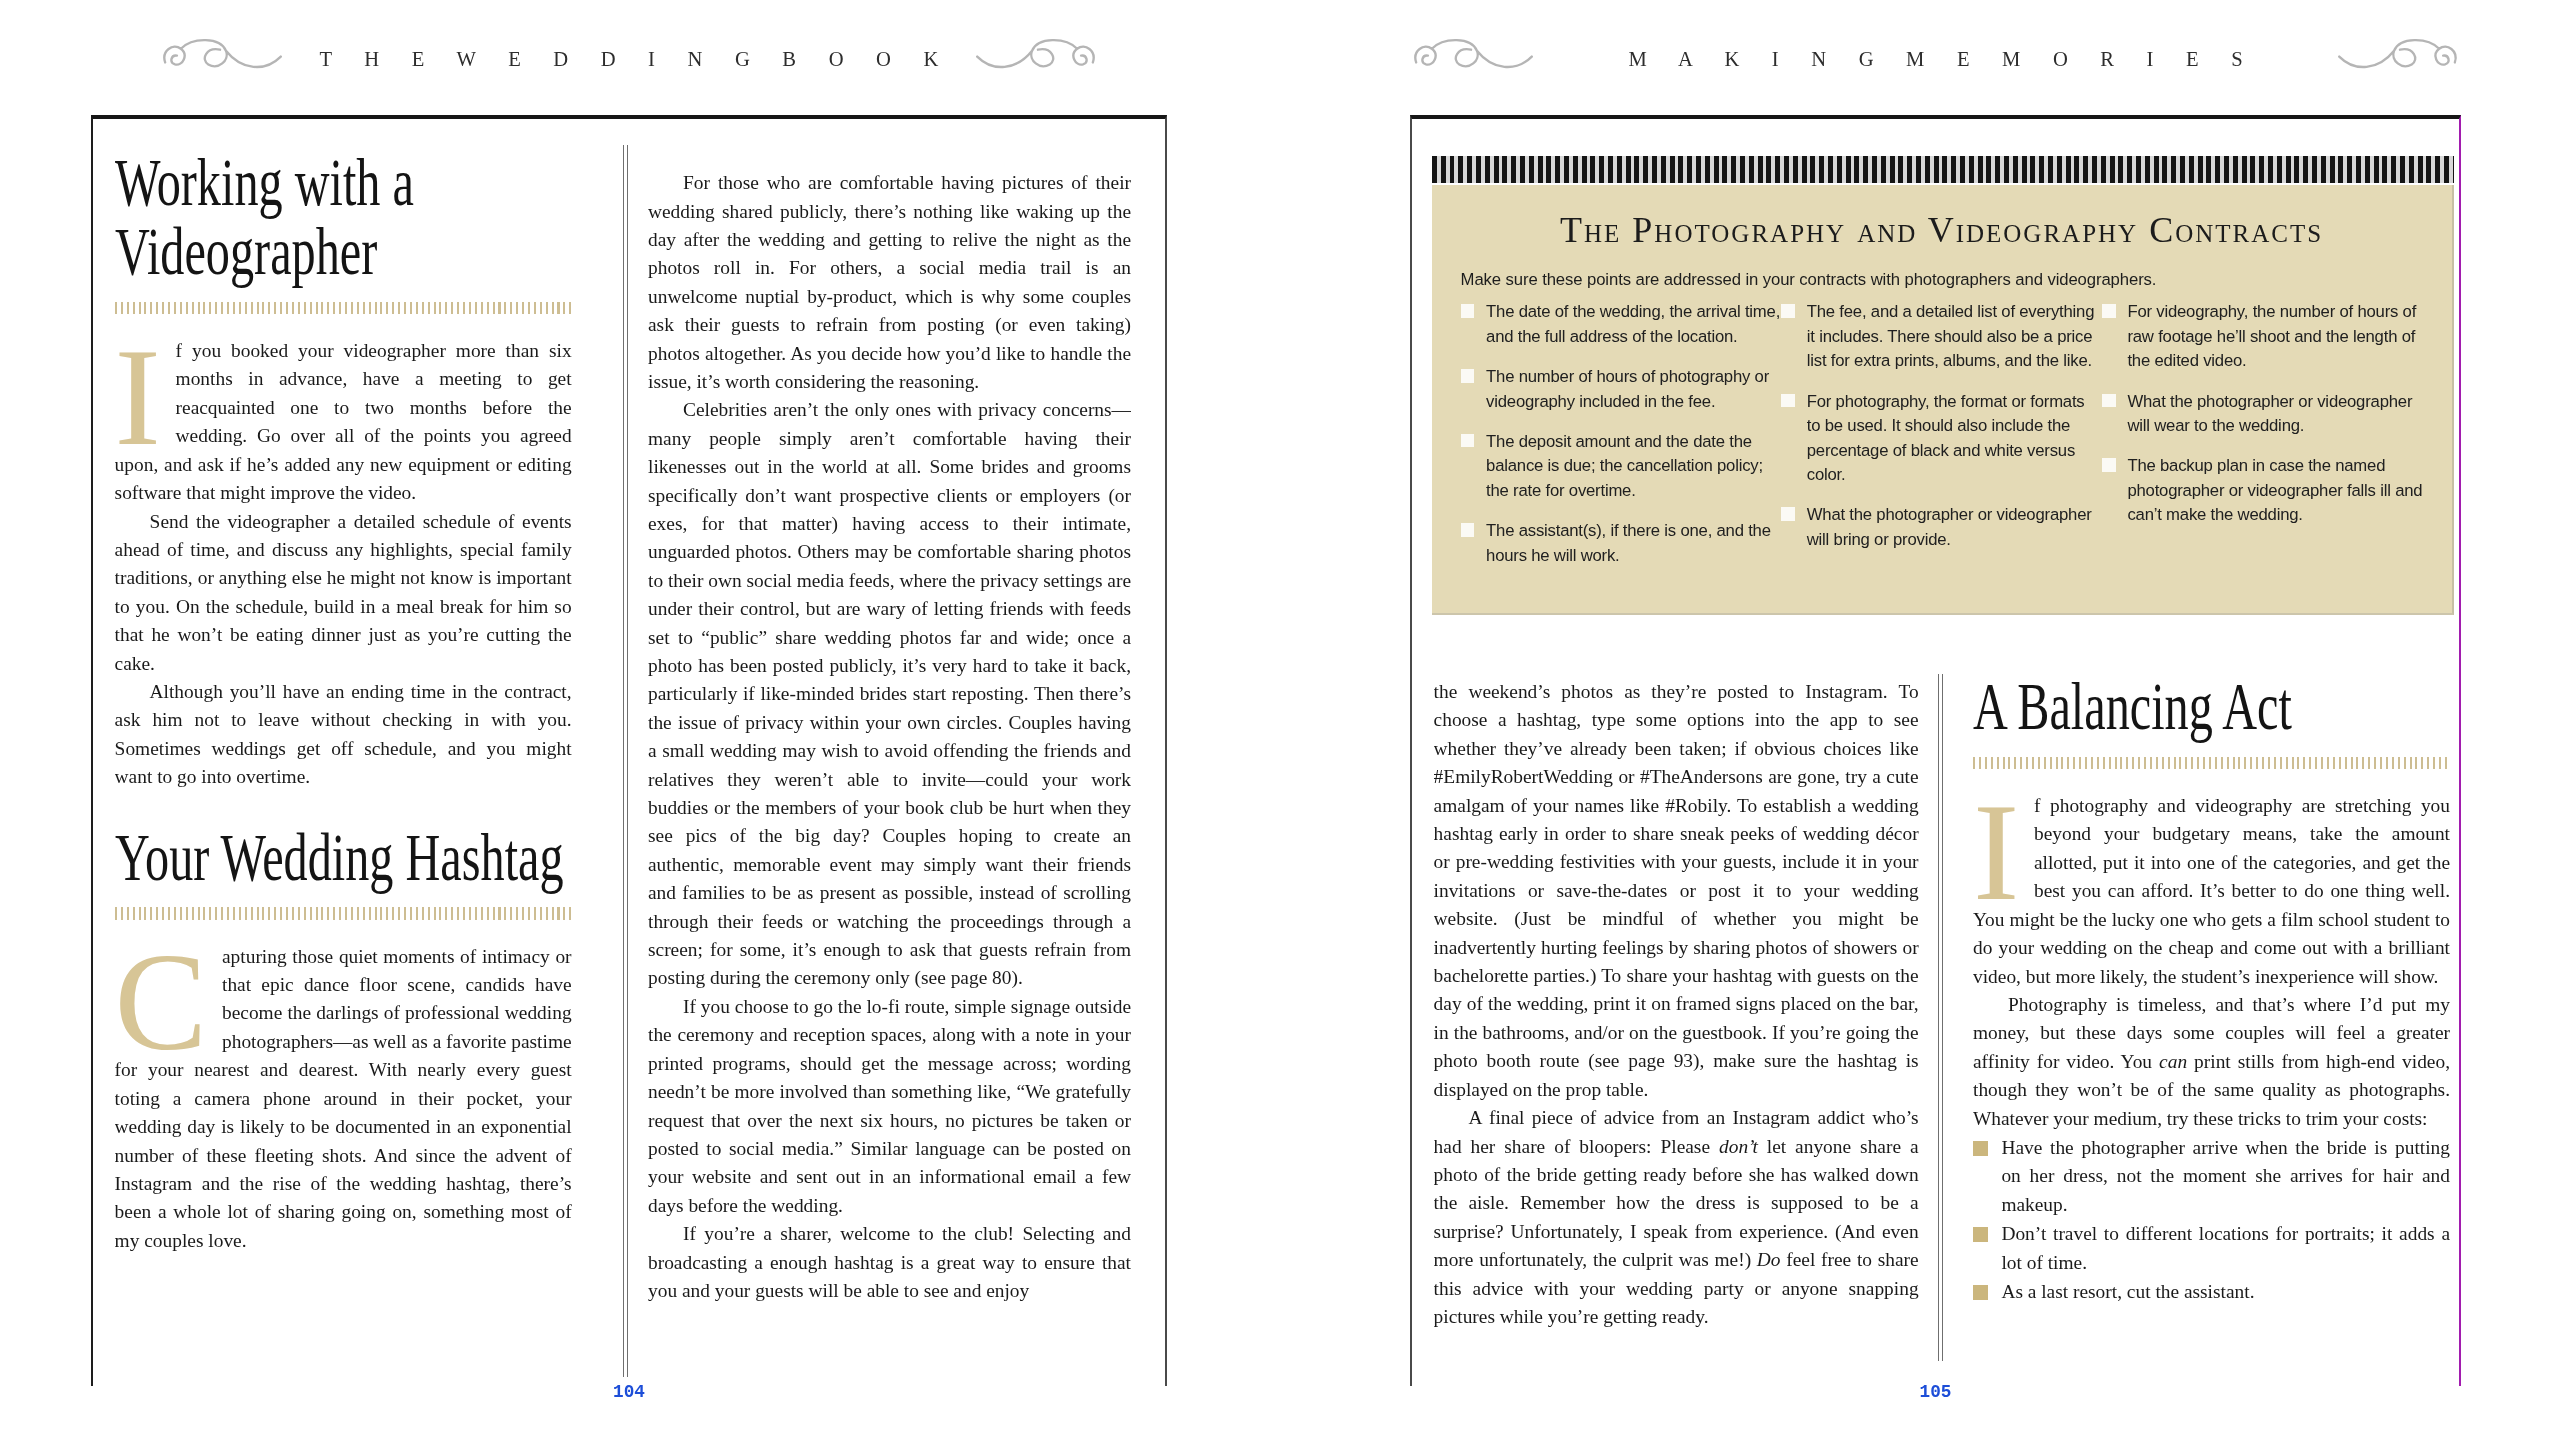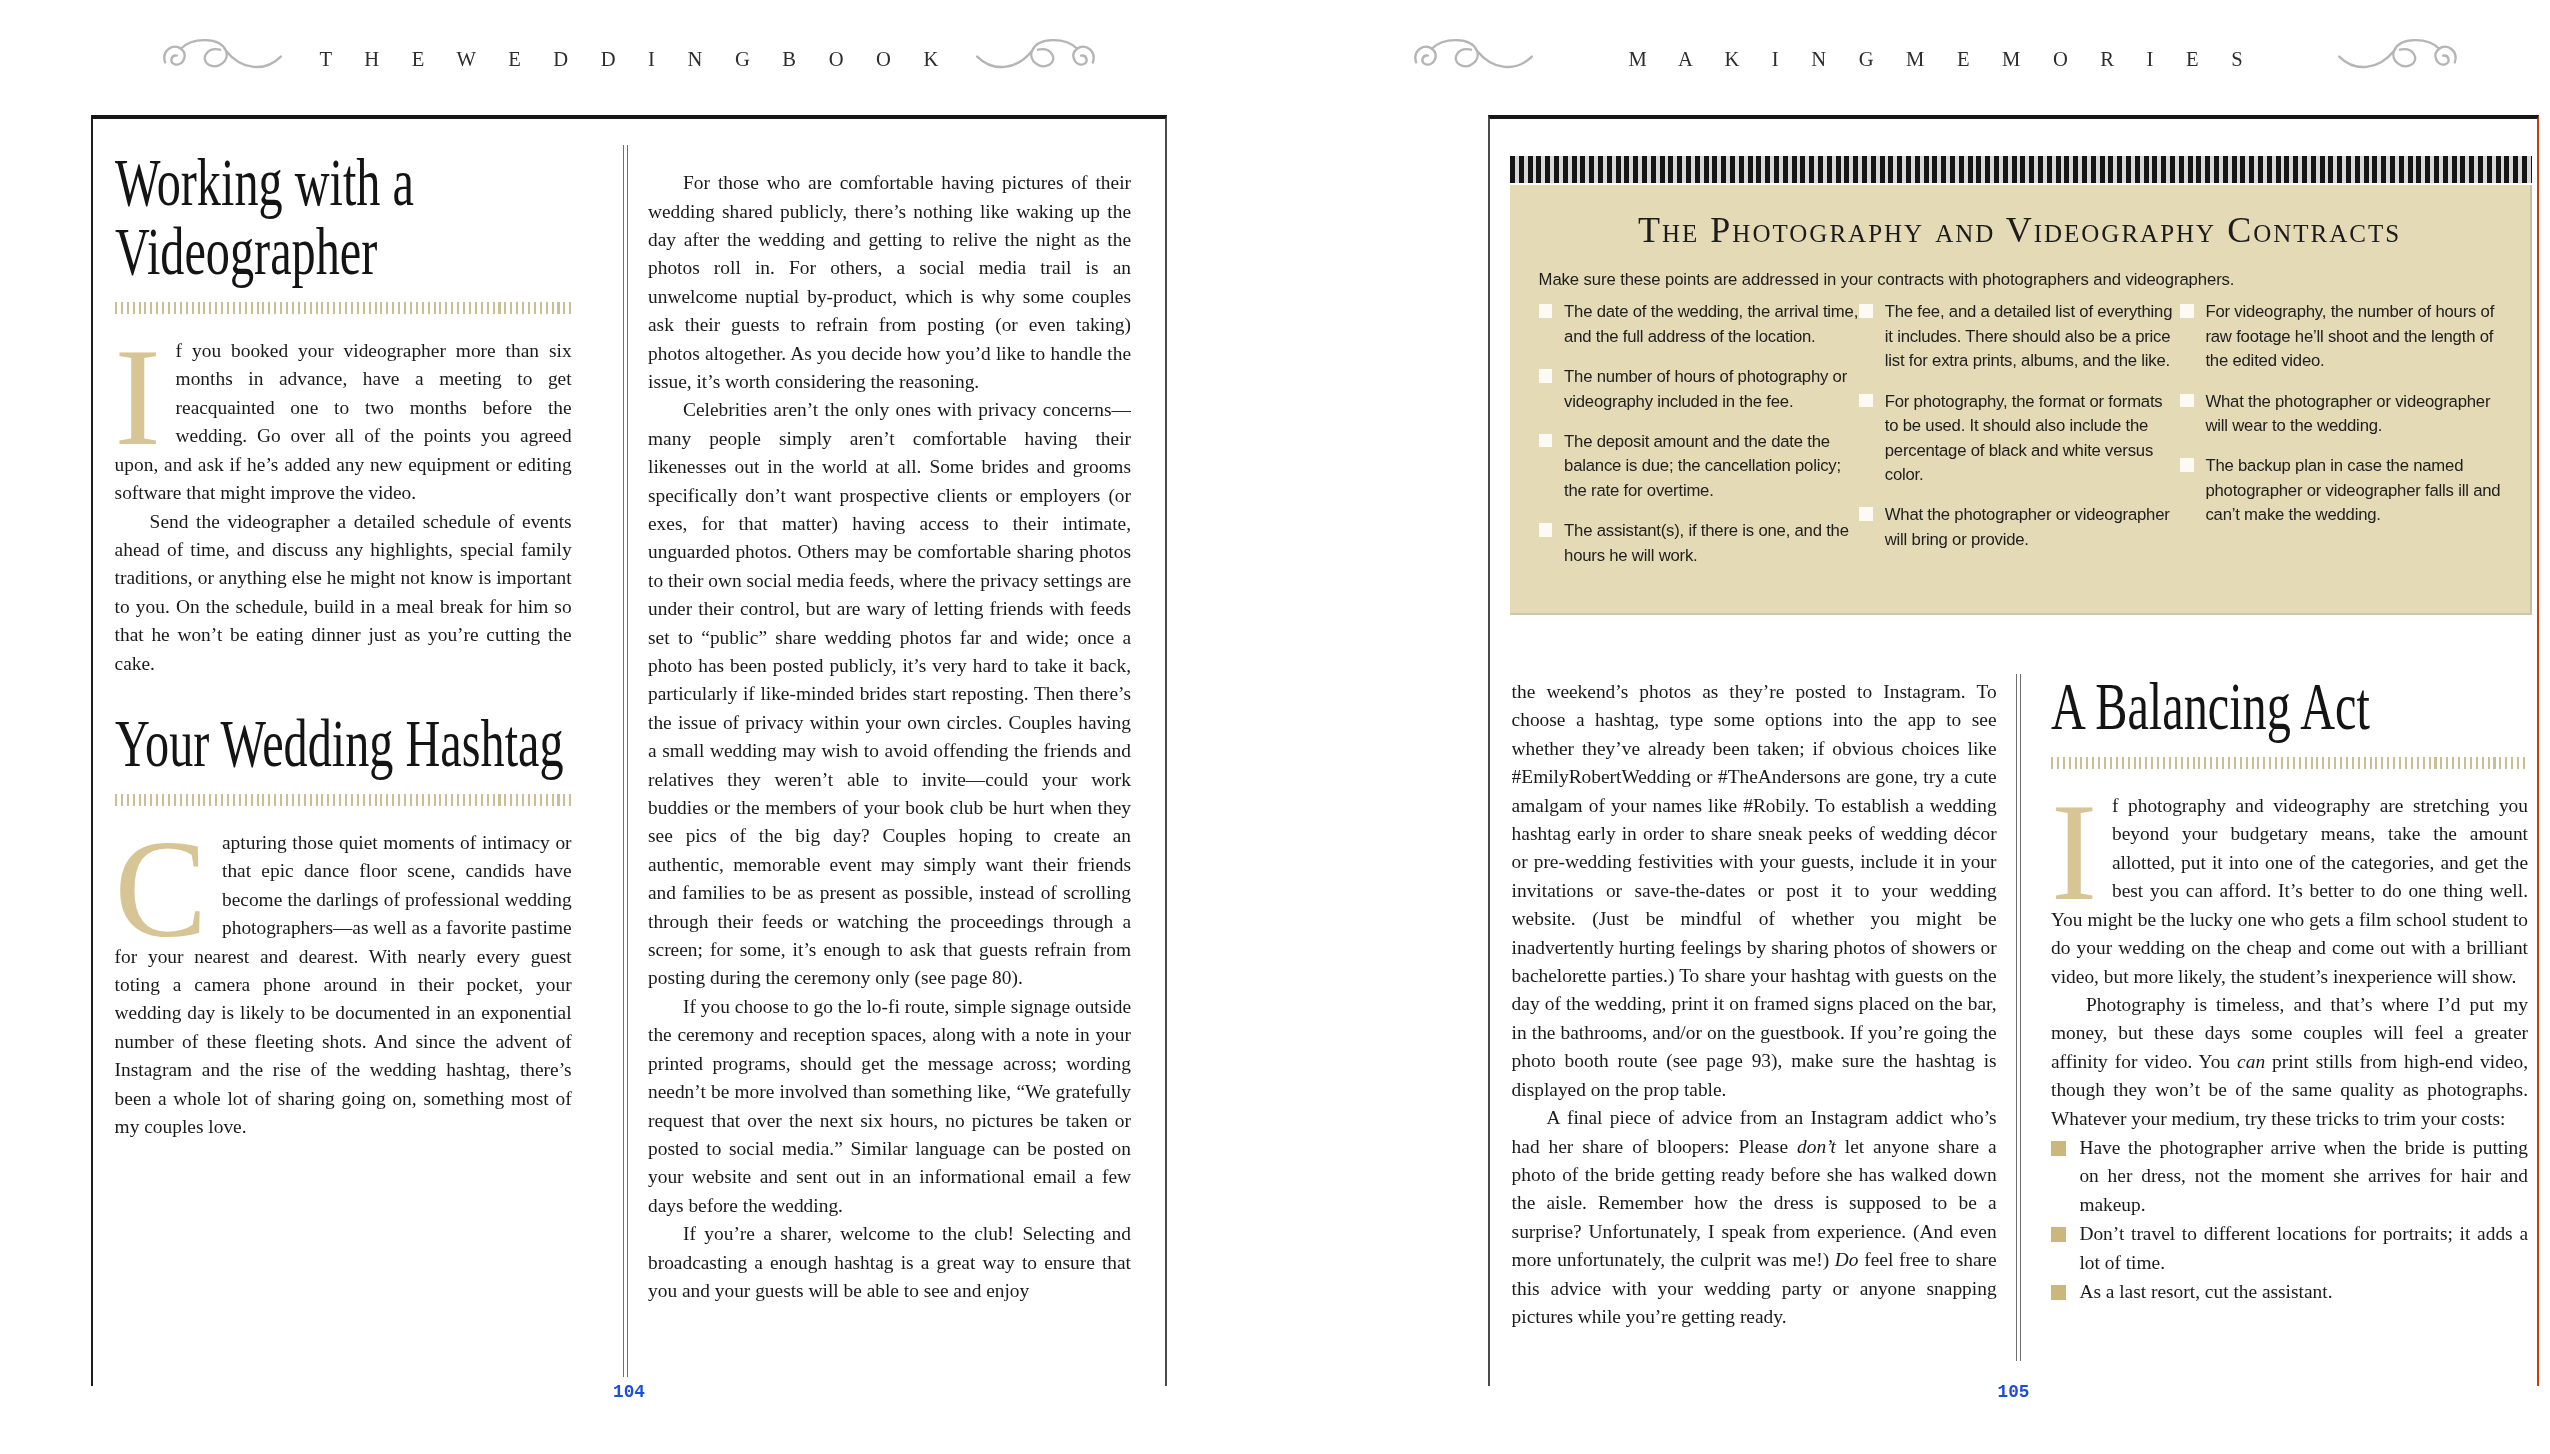--- a/index.html
+++ b/index.html
@@ -4,21 +4,21 @@
 <style>
   * { margin:0; padding:0; box-sizing:border-box; }
   html,body { background:#ffffff; }
   body {
     position:relative; width:2550px; height:1455px;
     font-family:"Liberation Serif", serif; color:#1b1b1b; overflow:hidden;
   }
   
   .page { position:absolute; top:115px; height:1271px; border-top:4.9px solid #161616; }
   #pageL { left:91px;  width:1076px; border-left:2px solid #1d1d1d; border-right:2px solid #4a4a4a; }
-  #pageR { left:1488px; width:1051px; border-left:2px solid #4a4a4a; border-right:2px solid #c2410c; }
+  #pageR { left:1410px; width:1051px; border-left:2px solid #4a4a4a; border-right:2px solid #a21caf; }
 
   
   .pagehead { position:absolute; top:29px; height:61px; display:flex; align-items:center; justify-content:center; gap:23.5px; }
   #headL { left:91px;  width:1076px;gap:21px; }
   #headR { left:1410px; width:1051px;justify-content:space-between; }
   .pagehead .txt { font-size:20.6px; letter-spacing:13.7px; padding-left:13.7px; color:#2d2d2d; white-space:nowrap; }
   .flourish svg { display:block; }
 
   
   .col { position:absolute; text-align:justify; overflow:hidden; }
@@ -101,20 +101,21 @@
 
   <div class="col" id="pl-c1">
     <div class="sect">
       <div>Working with a</div>
       <div>Videographer</div>
     </div>
     <div class="ticks"></div>
 
     <p class="bp mt"><span class="drop">I</span><span>f you booked your videographer more than six months in advance, have a meeting to get reacquainted one to two months before the wedding. Go over all of the points you agreed upon, and ask if he’s added any new equipment or editing software that might improve the video.</span></p>
     <p class="bp ind">Send the videographer a detailed schedule of events ahead of time, and discuss any highlights, special family traditions, or anything else he might not know is important to you. On the schedule, build in a meal break for him so that he won’t be eating dinner just as you’re cutting the cake.</p>
+    <p class="bp ind">Although you’ll have an ending time in the contract, ask him not to leave without checking in with you. Sometimes weddings get off schedule, and you might want to go into overtime.</p>
 
     <div class="sect sec2">
       <div>Your Wedding Hashtag</div>
     </div>
     <div class="ticks"></div>
 
     <p class="bp mt"><span class="drop">C</span><span>apturing those quiet moments of intimacy or that epic dance floor scene, candids have become the darlings of professional wedding photographers—as well as a favorite pastime for your nearest and dearest. With nearly every guest toting a camera phone around in their pocket, your wedding day is likely to be documented in an exponential number of these fleeting shots. And since the advent of Instagram and the rise of the wedding hashtag, there’s been a whole lot of sharing going on, something most of my couples love.</span></p>
   </div>
 
   <div class="vrule" id="pl-vr"></div>

